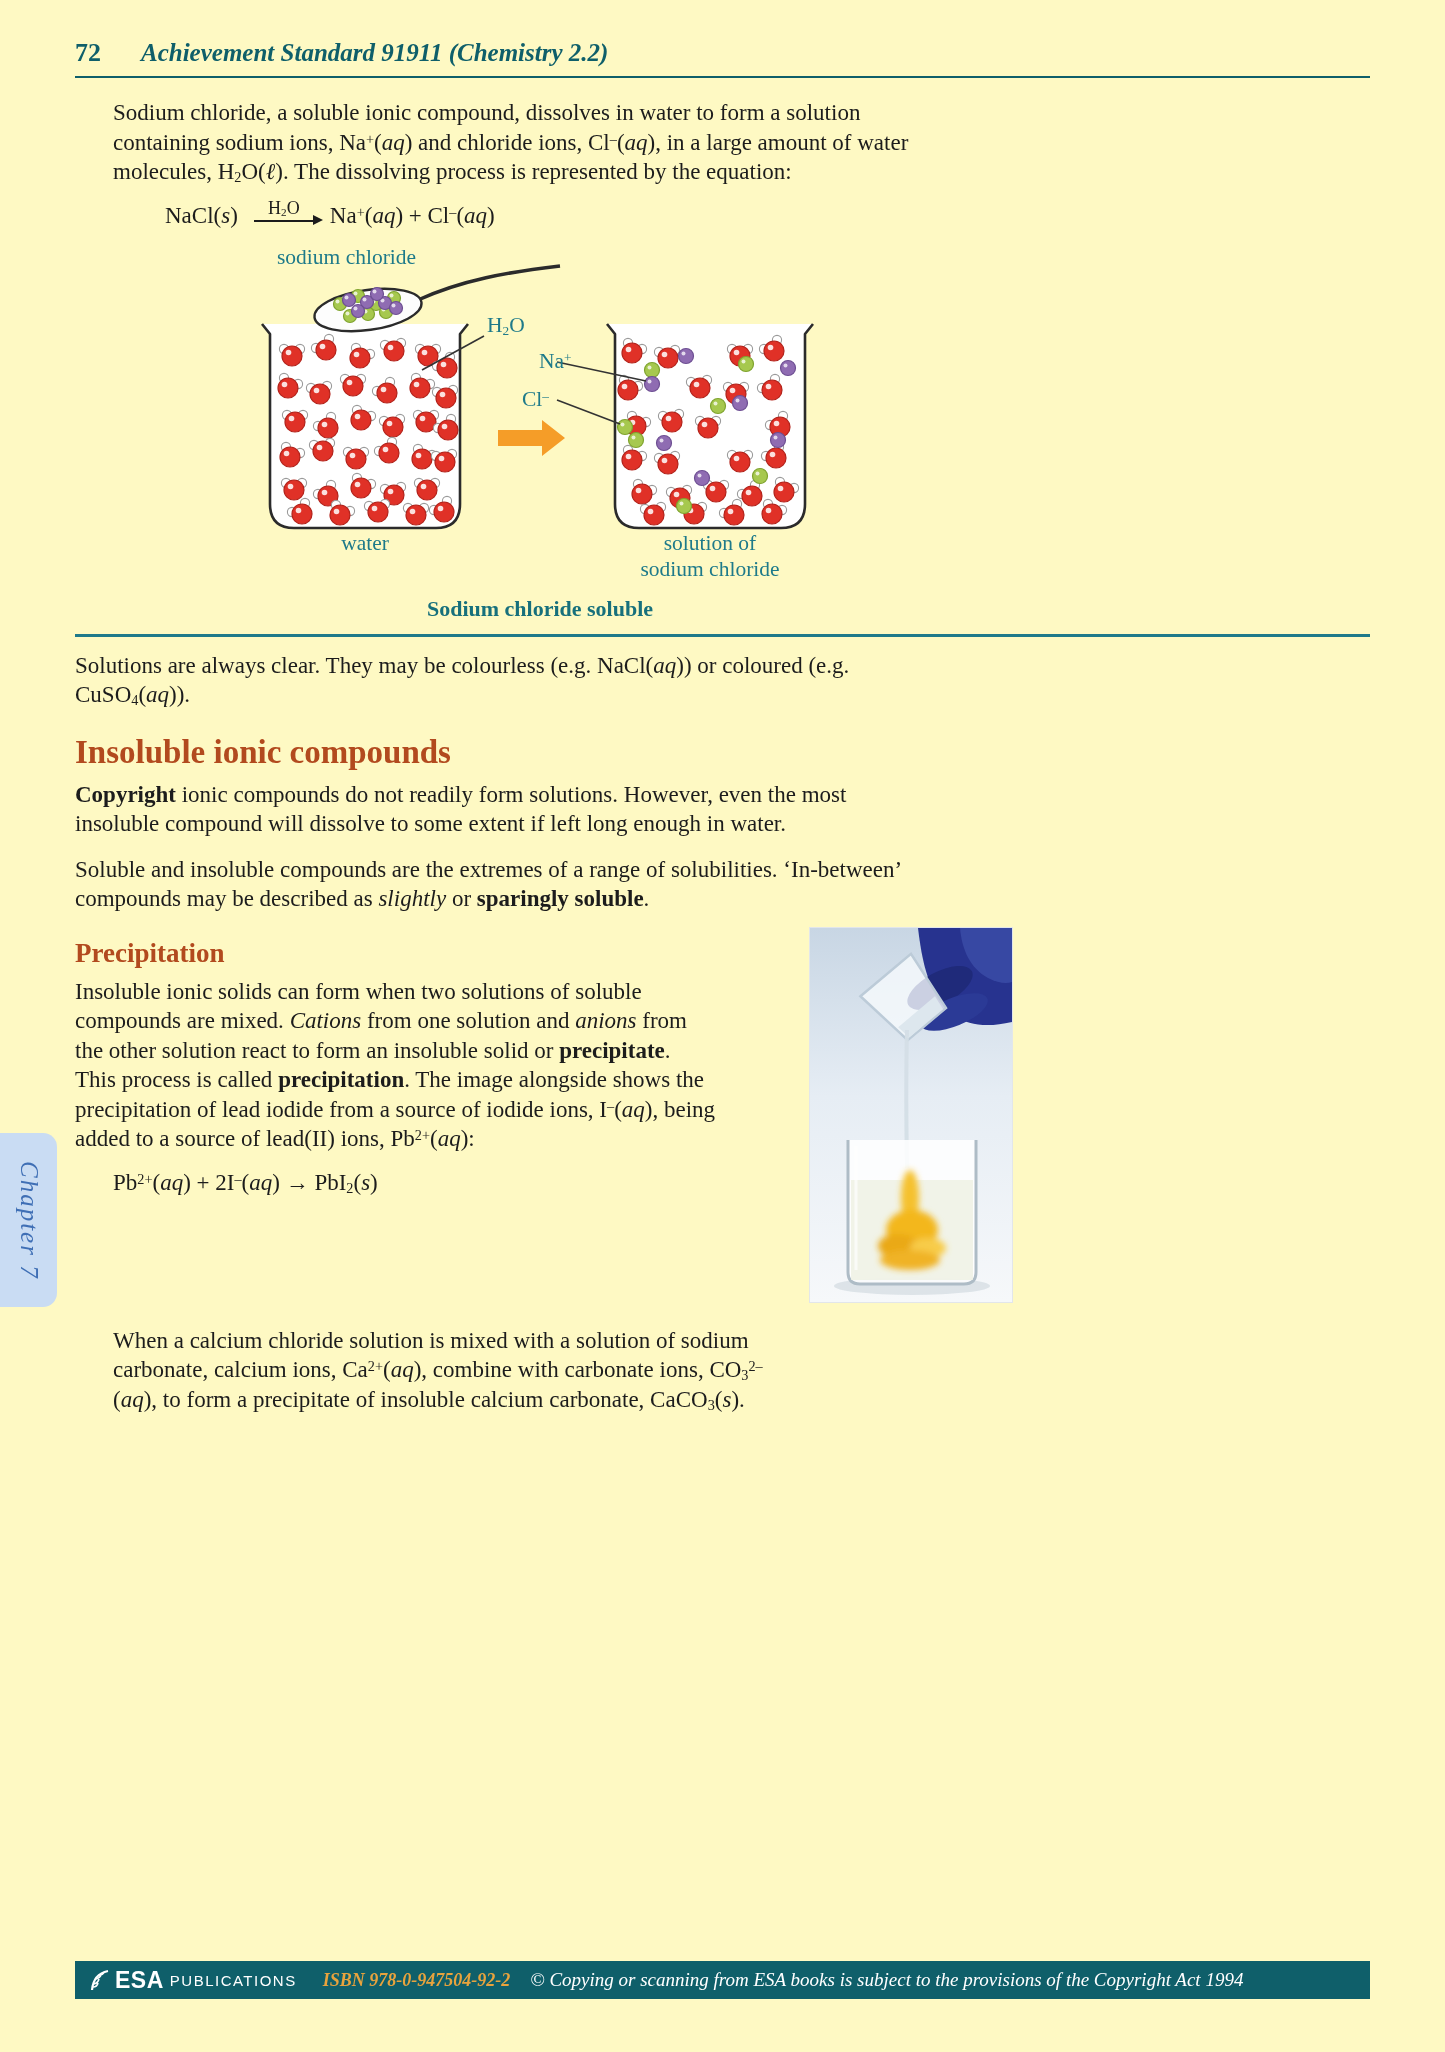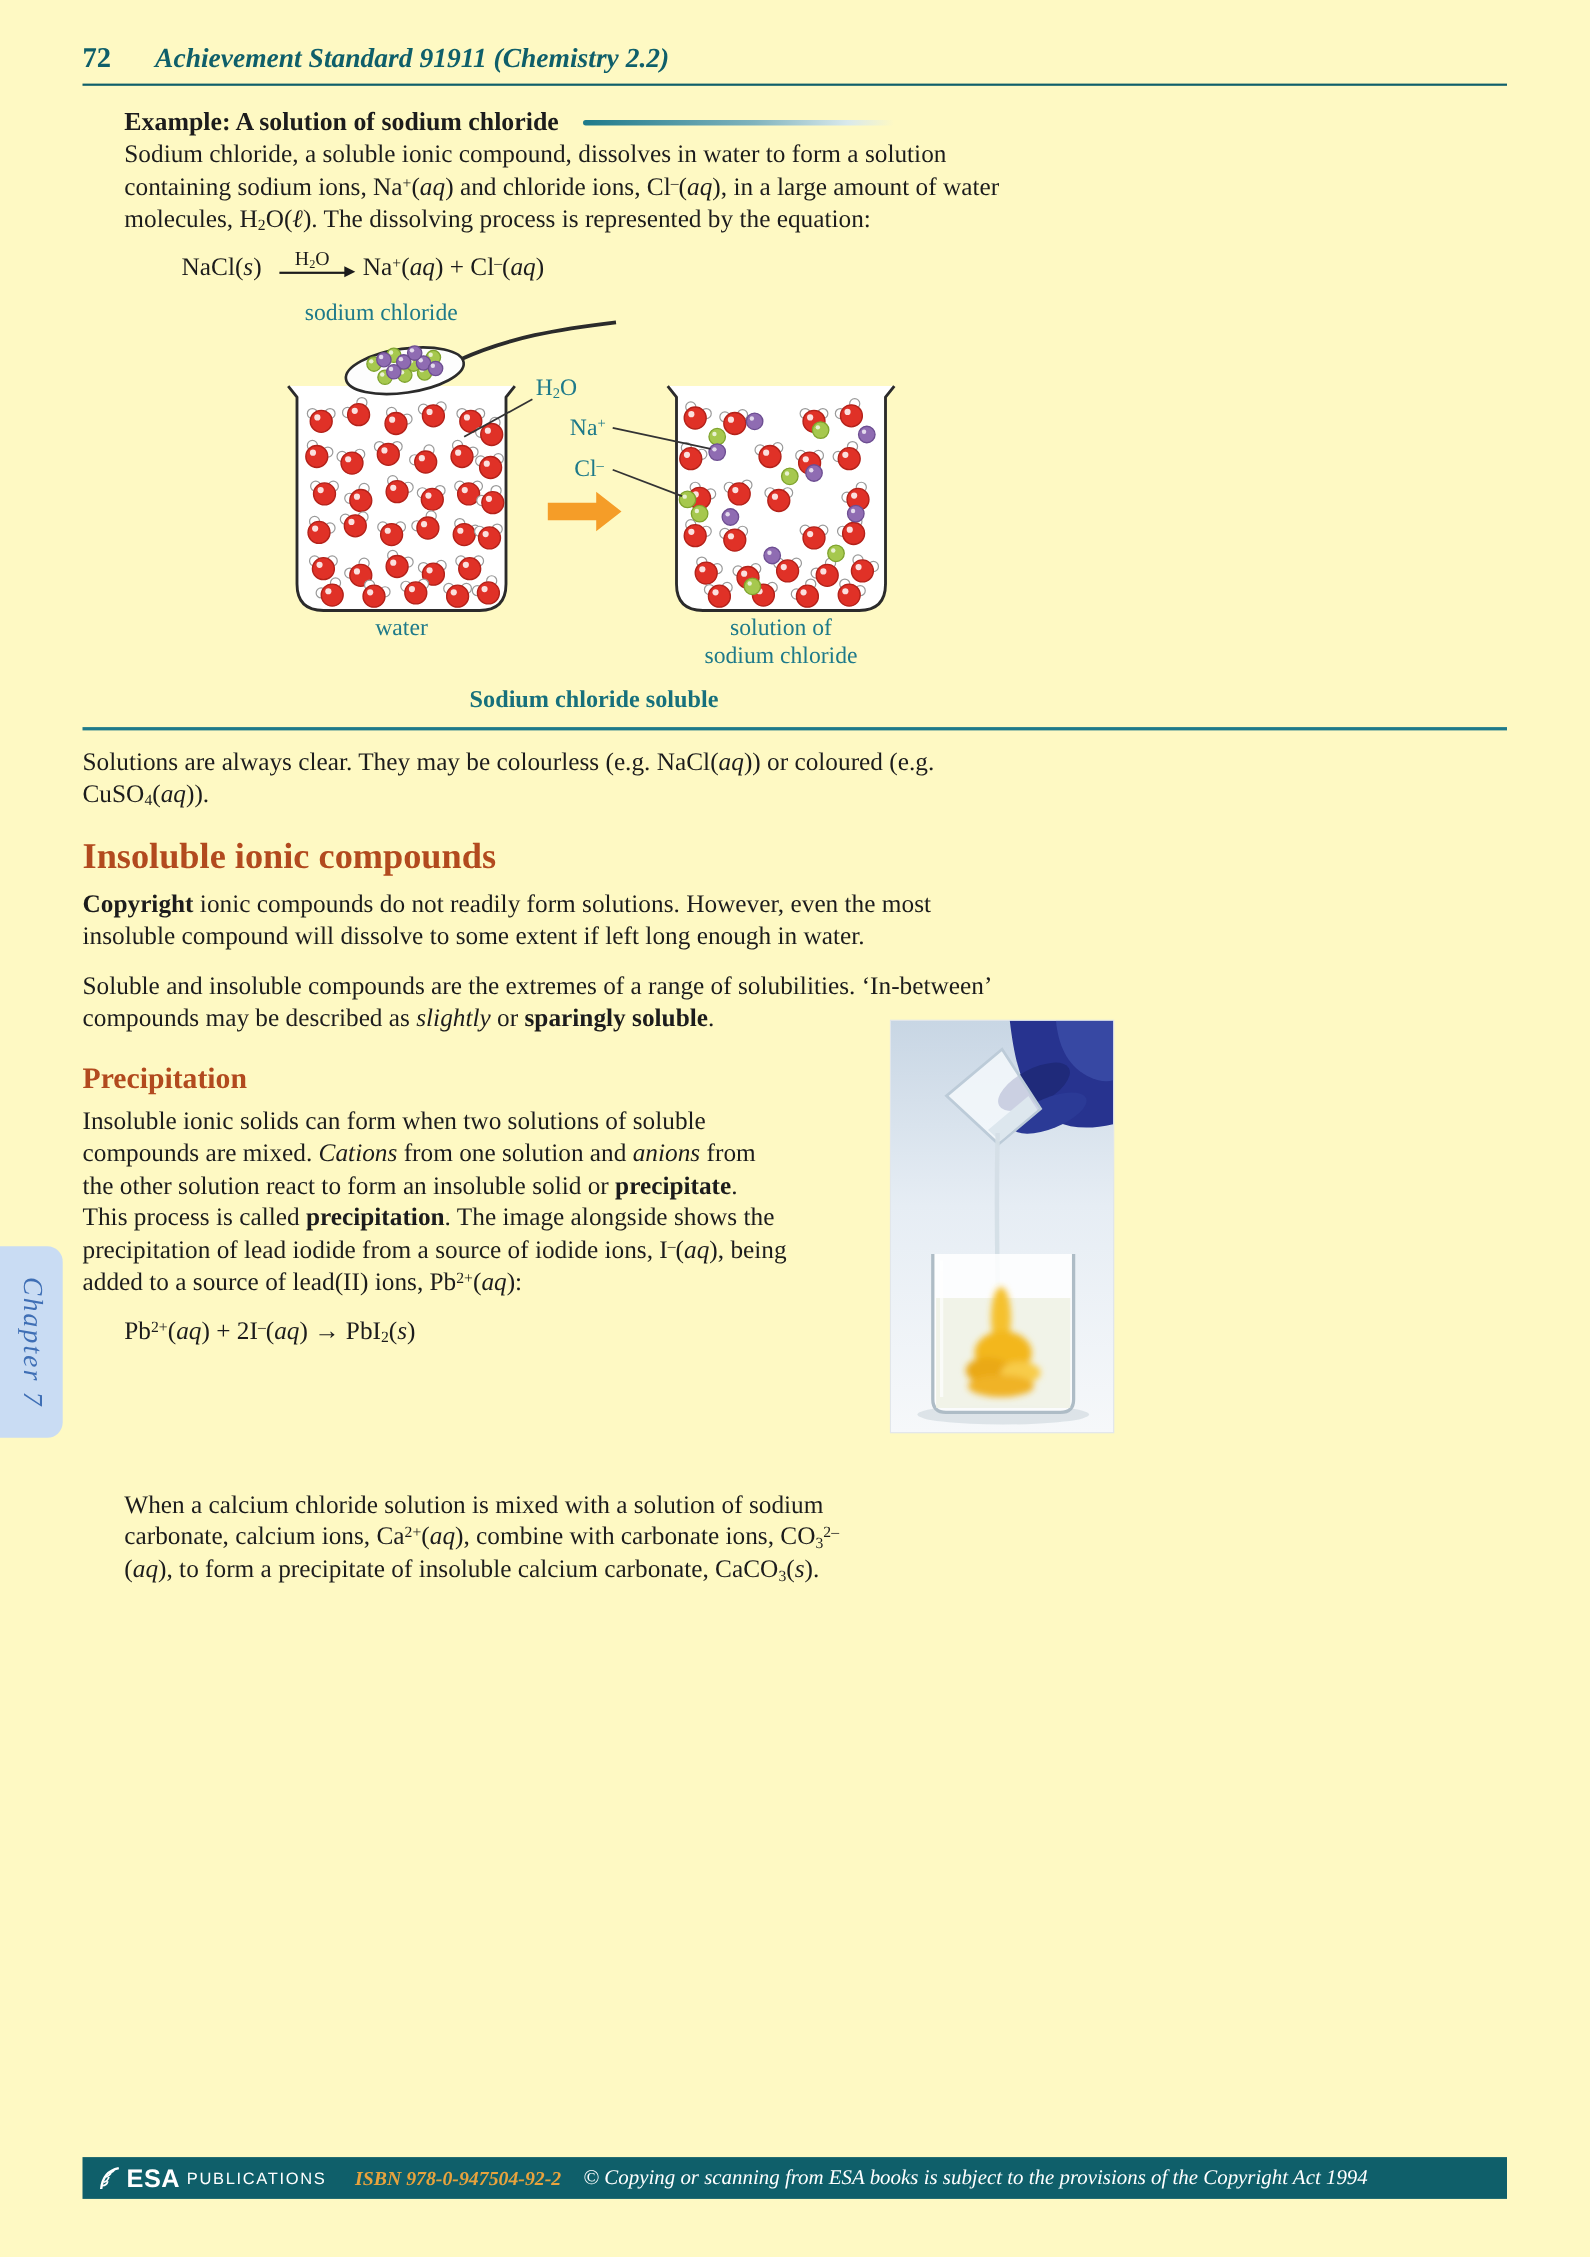--- a/index.html
+++ b/index.html
@@ -42,21 +42,21 @@
   .arrow-line{width:60px;height:2.2px;background:#1c1c1c;position:relative;margin-bottom:7px}
   .arrow-line::after{content:"";position:absolute;right:-9px;top:-4.6px;border-left:10px solid #1c1c1c;
     border-top:5.7px solid transparent;border-bottom:5.7px solid transparent}
 
   
   .diagram{position:relative;height:352px;margin-top:6px}
   .diagram svg.scene{position:absolute;left:165px;top:0}
   .dlabel{position:absolute;color:var(--teal);font-size:21.5px;line-height:26px}
   .dl-sc{left:202px;top:6px}
   .dl-h2o{left:412px;top:74px}
-  .dl-na{left:443px;top:110px}
+  .dl-na{left:464px;top:110px}
   .dl-cl{left:447px;top:148px}
   .dl-water{left:175px;top:292px;width:230px;text-align:center}
   .dl-sol{left:520px;top:292px;width:230px;text-align:center}
   .caption{margin:6px 0 0 165px;width:600px;text-align:center;color:#17707c;font-weight:bold;font-size:22px}
   .teal-rule{height:3px;background:var(--teal);margin-top:12px}
 
   
   .rust-h1{color:var(--rust);font-size:33px;font-weight:bold;margin:24px 0 0 0;line-height:1.15}
   .rust-h2{color:var(--rust);font-size:27px;font-weight:bold;margin:24px 0 0 0;line-height:1.15}
   .mt8{margin-top:8px}.mt16{margin-top:16px}
@@ -85,24 +85,20 @@
 <div class="page">
   <div class="content">
 
     <header class="page-header">
       <span class="pageno">72</span>
       <span class="htitle">Achievement Standard 91911 (Chemistry 2.2)</span>
     </header>
     <div class="header-rule"></div>
 
     <section class="example">
-      <div class="ex-head">
-        <h3 class="ex-title">Example: A solution of sodium chloride</h3>
-        <div class="ex-line"></div>
-      </div>
       <p class="body ex-para">Sodium chloride, a soluble ionic compound, dissolves in water to form a solution<br>containing sodium ions, Na<sup>+</sup>(<i>aq</i>) and chloride ions, Cl<sup>–</sup>(<i>aq</i>), in a large amount of water<br>molecules, H<sub>2</sub>O(<i>ℓ</i>). The dissolving process is represented by the equation:</p>
       <div class="equation eq1">
         <span>NaCl(<i>s</i>)</span>
         <span class="arrow-stack">
           <span class="arrow-label">H<sub>2</sub>O</span>
           <span class="arrow-line"></span>
         </span>
         <span>Na<sup>+</sup>(<i>aq</i>) + Cl<sup>–</sup>(<i>aq</i>)</span>
       </div>
     </section>

